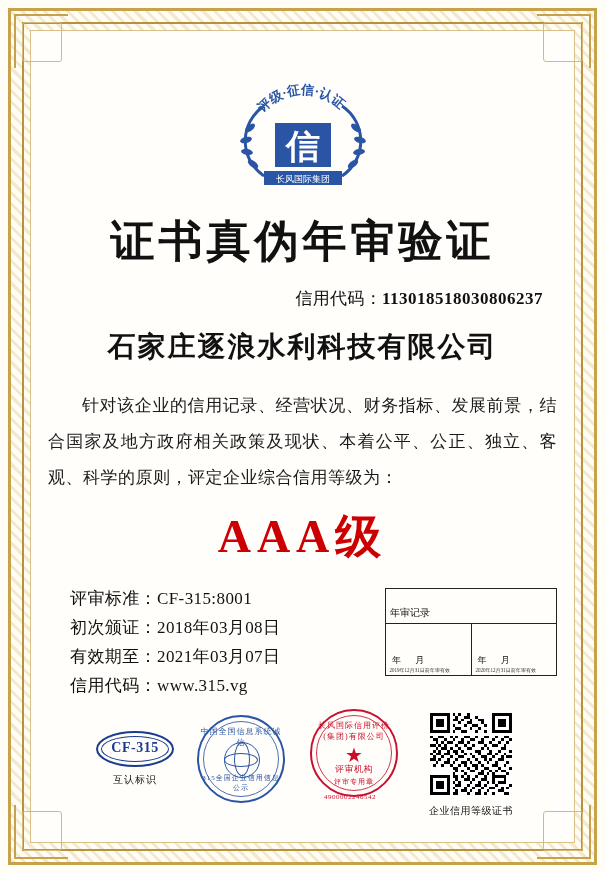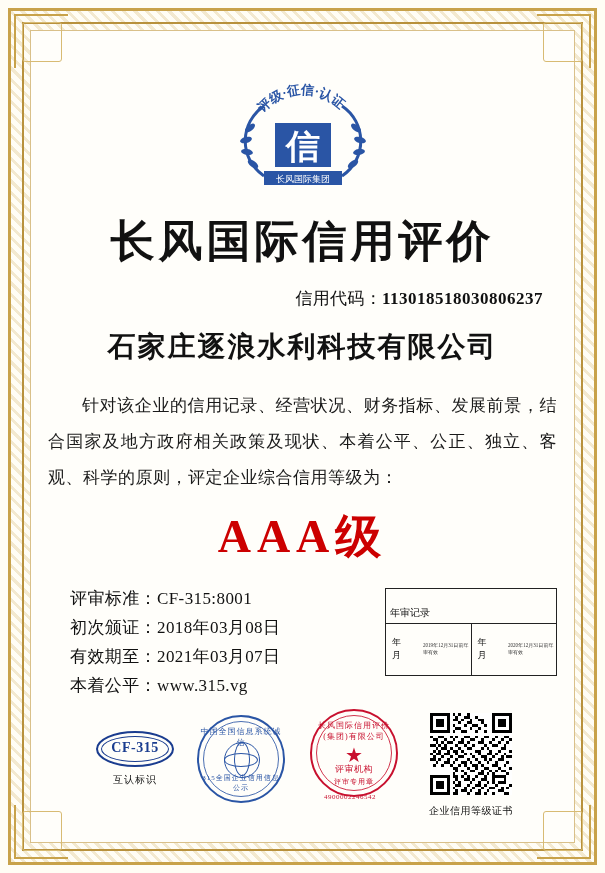--- a/index.html
+++ b/index.html
@@ -166,23 +166,22 @@
     margin-top: 16px;
   }
   .annual-cells {
     flex: 1;
     display: flex;
   }
   .annual-cell {
     flex: 1;
     position: relative;
     display: flex;
-    flex-direction: row;
+    flex-direction: column;
     justify-content: flex-end;
-    align-items: center;
     padding-bottom: 1px;
   }
   .annual-cell + .annual-cell { border-left: 1px solid #222; }
   .annual-cell .ym {
     font-size: 9px;
     color: #111;
     letter-spacing: 6px;
     padding-left: 6px;
   }
   .annual-cell .note {
@@ -352,40 +351,40 @@
         </text>
 
         <rect x="51" y="45" width="56" height="44" fill="#2a55a5"></rect>
         <text x="79" y="80" text-anchor="middle" font-family="Liberation Serif, serif" font-size="34" fill="#ffffff" font-weight="bold">信</text>
 
         <rect x="40" y="93" width="78" height="14" fill="#2a55a5"></rect>
         <text x="79" y="104" text-anchor="middle" font-family="Liberation Sans, sans-serif" font-size="9" fill="#ffffff">长风国际集团</text>
       </svg>
     </div>
 
-    <div class="main-title">长风国际信用评价</div>
+    <div class="main-title">证书真伪年审验证</div>
 
     <div class="credit-code">
       <span>信用代码：</span><span class="code-num">113018518030806237</span>
     </div>
 
     <div class="company-name">石家庄逐浪水利科技有限公司</div>
 
     <div class="body-text">
       <span class="indent"></span><span>针对该企业的信用记录、经营状况、财务指标、发展前景，结合国家及地方政府相关政策及现状、本着公平、公正、独立、客观、科学的原则，评定企业综合信用等级为：</span>
     </div>
 
     <div class="grade">AAA级</div>
 
     <div class="details-row">
       <div class="details">
         <div>评审标准：CF-315:8001</div>
         <div>初次颁证：2018年03月08日</div>
         <div>有效期至：2021年03月07日</div>
-        <div>本着公平：www.315.vg</div>
+        <div>信用代码：www.315.vg</div>
       </div>
       <div class="annual-box">
         <div class="annual-title">年审记录</div>
         <div class="annual-cells">
           <div class="annual-cell">
             <div class="ym">年  月</div>
             <div class="note">2019年12月31日前年审有效</div>
           </div>
           <div class="annual-cell">
             <div class="ym">年  月</div>

